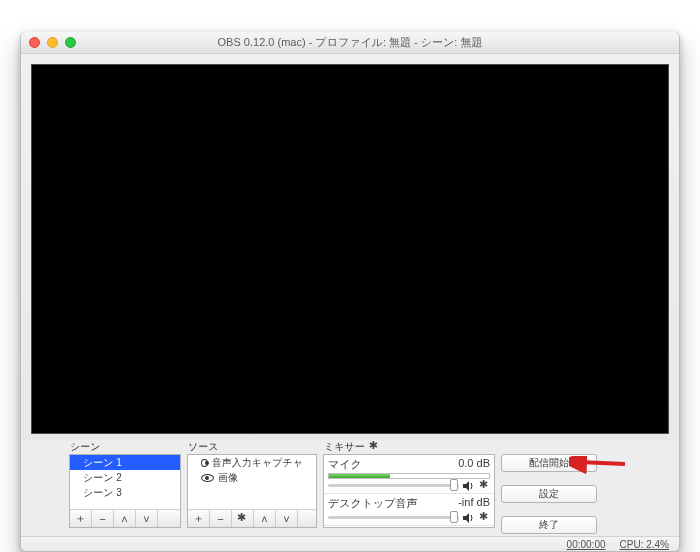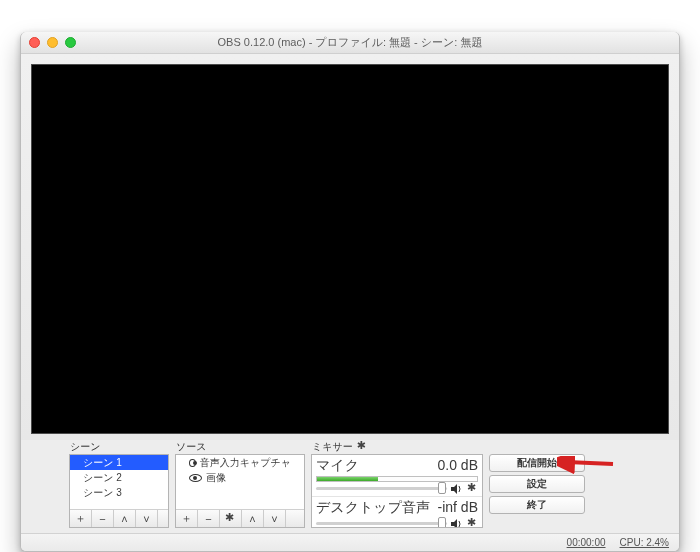--- a/index.html
+++ b/index.html
@@ -95,40 +95,40 @@
 
   
   .mixer-box {
     border:1px solid #b4b4b4; background:#fff;
     display:flex; flex-direction:column; overflow:hidden;
   }
   .ch {
     border-bottom:1px solid #e4e4e4; padding:2px 4px 2px 4px;
   }
   .ch:last-child{ border-bottom:none; }
-  .ch-top { display:flex; justify-content:space-between; font-size:14px; }
+  .ch-top { display:flex; justify-content:space-between; font-size:11px; }
   .ch-row { display:flex; align-items:center; gap:4px; margin-top:1px; }
   .meter {
     flex:1; height:6px; border:1px solid #c0c0c0; background:#fdfdfd; position:relative;
   }
   .meter-fill { position:absolute; left:0; top:0; bottom:0; background:linear-gradient(#7ad36b,#3daa29);}
   .slider-track {
     flex:1; height:3px; background:#d0d0d0; position:relative; border-radius:2px;
   }
   .slider-thumb {
     position:absolute; top:-5px; width:8px; height:12px; background:#fff;
     border:1px solid #9a9a9a; border-radius:2px;
   }
   .spk {
     display:inline-block;
   }
   .spk svg { display:block; }
 
   
-  .rbtns { display:flex; flex-direction:column; gap:3px; padding-top:14px;font-weight:bold; }
+  .rbtns { display:flex; flex-direction:column; gap:13px; padding-top:14px; }
   .rbtn {
     width:96px; height:18px; font-size:10px;
     background:linear-gradient(#ffffff,#f1f1f1);
     border:1px solid #b3b3b3; border-radius:3px;
     display:flex; align-items:center; justify-content:center;
   }
 
   
   .status {
     height:18px; border-top:1px solid #d2d2d2;
@@ -152,21 +152,21 @@
     </div>
     <div class="titletext">OBS 0.12.0 (mac) - プロファイル: 無題 - シーン: 無題</div>
   </div>
 
   <div class="preview-wrap">
     <div class="preview"></div>
   </div>
 
   <div class="panels">
 
-    <div class="panel" style="width:100px">
+    <div class="panel" style="width:112px">
       <div class="panel-head">シーン</div>
       <div class="listbox" style="height:74px">
         <div class="lb-items">
           <div class="lb-item selected">シーン 1</div>
           <div class="lb-item">シーン 2</div>
           <div class="lb-item">シーン 3</div>
         </div>
         <div class="lb-foot">
           <div class="ibtn">＋</div>
           <div class="ibtn">−</div>

